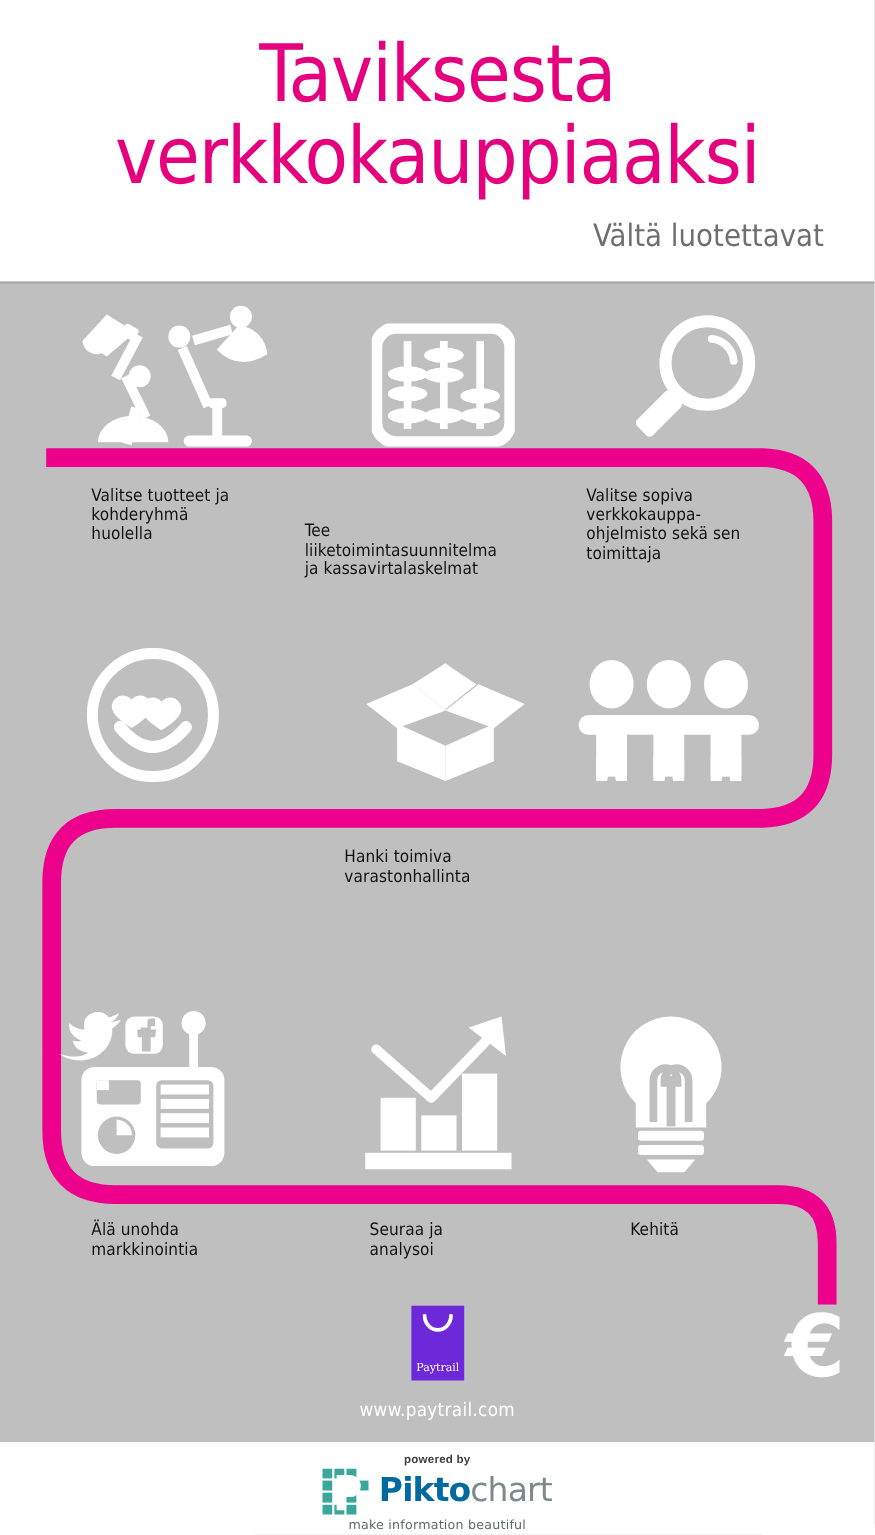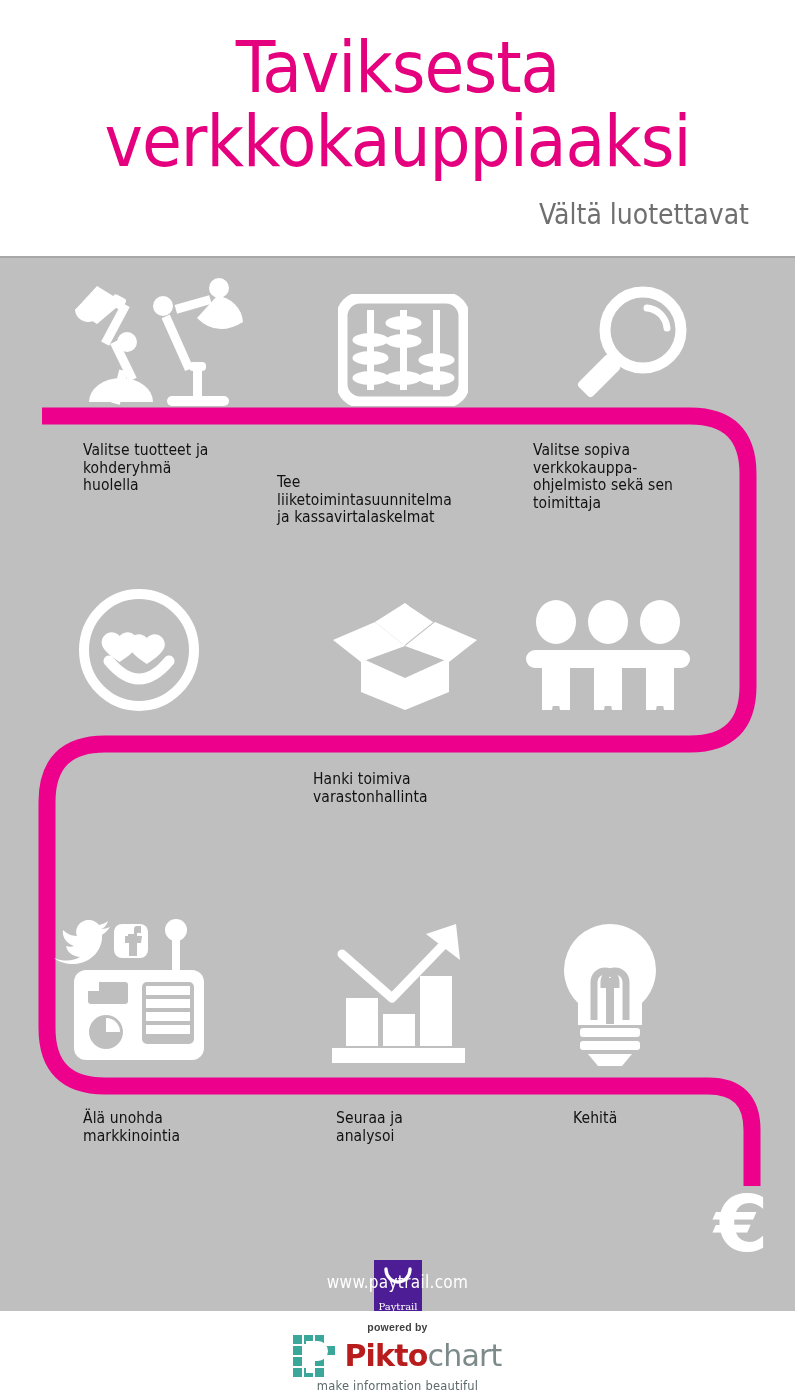--- a/index.html
+++ b/index.html
@@ -41,22 +41,22 @@
     position:absolute;
     font-family:"DejaVu Sans Condensed","Liberation Sans",sans-serif;
     font-size:15.5px;line-height:17.5px;
     font-weight:normal;color:#111111;
     letter-spacing:0.1px;
     white-space:pre-line;
   }
 
   
   .paytrail-logo{
-    position:absolute;left:374px;top:1260px;width:48px;height:58px;
-    background:#4c1d95;
+    position:absolute;left:374px;top:1187px;width:48px;height:68px;
+    background:#6d28d9;
   }
   .paytrail-name{
     position:absolute;left:0;bottom:6px;width:48px;text-align:center;
     font-family:"DejaVu Serif","Liberation Serif",serif;
     font-size:10px;color:#ffffff;letter-spacing:0px;
   }
   .paytrail-url{
     position:absolute;left:0;top:1272px;width:795px;text-align:center;
     font-family:"DejaVu Sans Condensed","Liberation Sans",sans-serif;
     font-size:17px;color:#ffffff;letter-spacing:.3px;
@@ -68,21 +68,21 @@
     width:260px;text-align:center;}
   .powered{
     font-family:"Liberation Sans",sans-serif;font-size:10.5px;font-weight:bold;
     color:#3f3f3f;letter-spacing:.2px;margin-bottom:2px;
   }
   .pikto-row{display:flex;align-items:center;justify-content:center;gap:7px;}
   .pikto-word{
     font-family:"DejaVu Sans","Liberation Sans",sans-serif;
     font-size:30px;line-height:30px;letter-spacing:-0.8px;
   }
-  .pikto-word .b{font-weight:bold;color:#b91c1c;}
+  .pikto-word .b{font-weight:bold;color:#0369a1;}
   .pikto-word .c{font-weight:400;color:#7d8a8a;}
   .pikto-tag{
     font-family:"DejaVu Sans","Liberation Sans",sans-serif;
     font-size:11.5px;color:#5c6a6a;letter-spacing:.2px;margin-top:2px;
   }
 </style>
 </head>
 <body>
 
 <div id="page">

